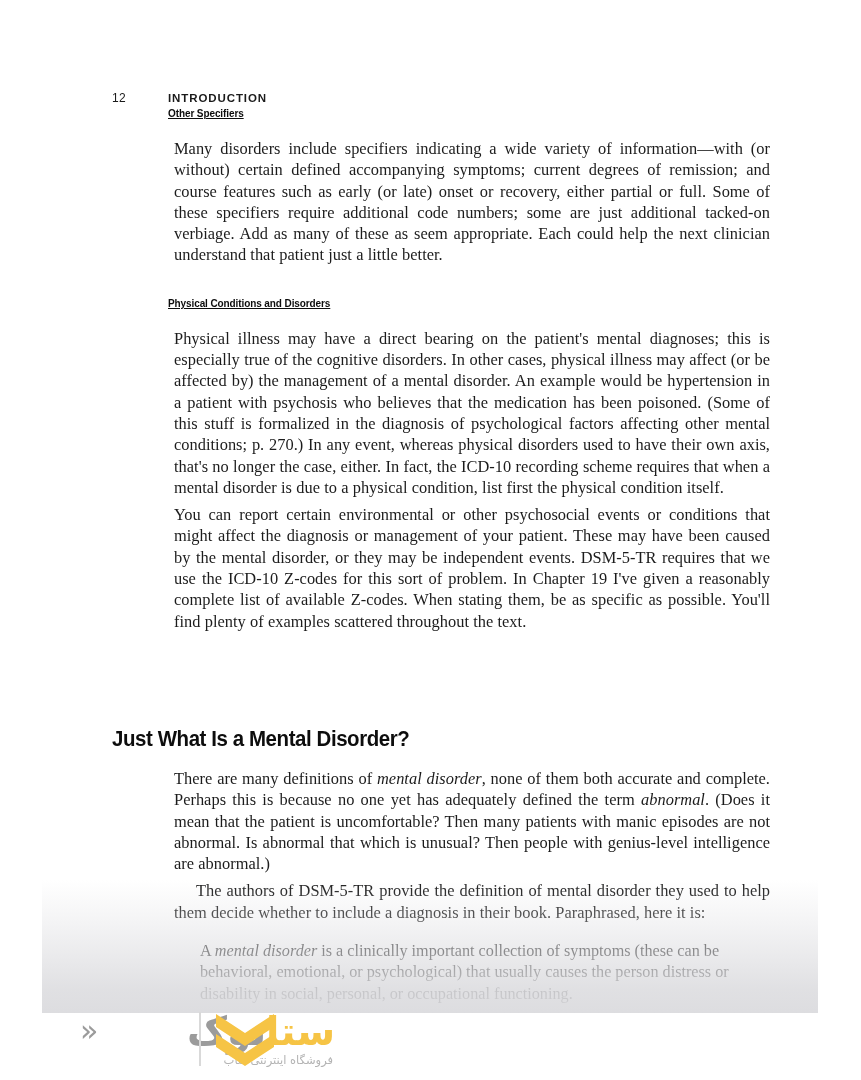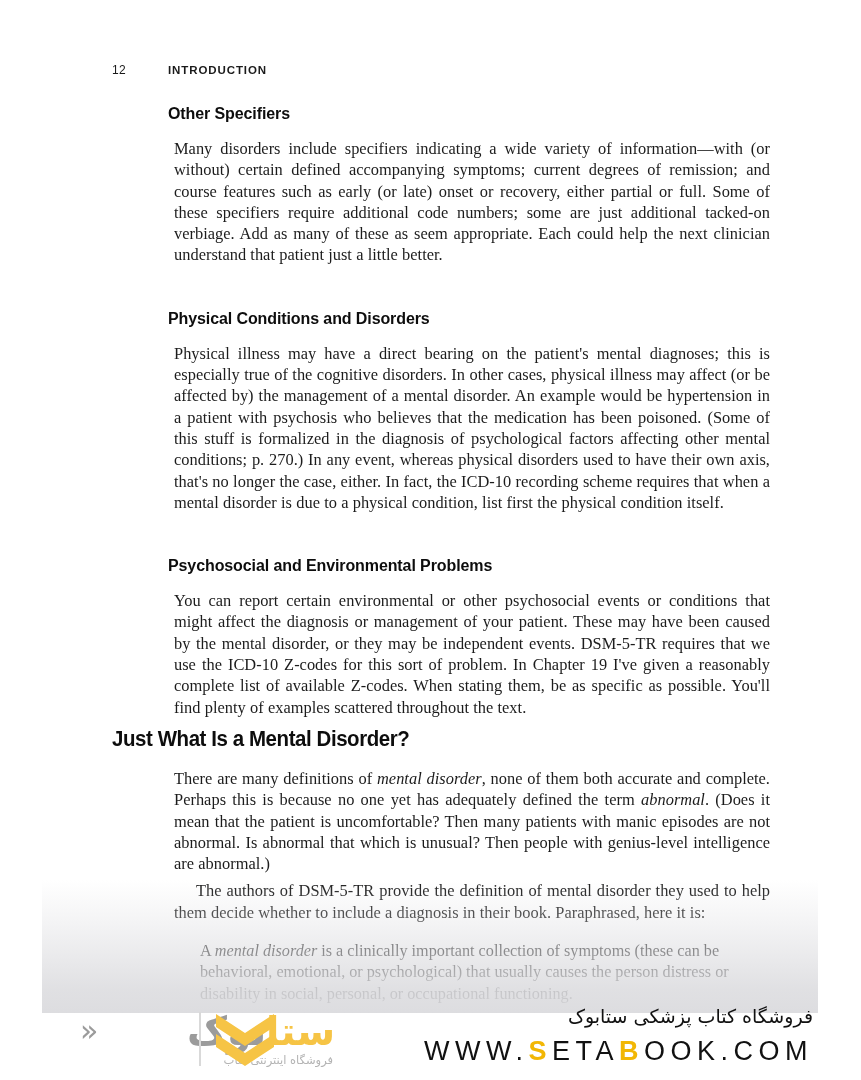--- a/index.html
+++ b/index.html
@@ -13,21 +13,21 @@
     height: 1080px;
     background: #ffffff;
     overflow: hidden;
     font-family: "Liberation Serif", "DejaVu Serif", serif;
     color: #1a1a1a;
   }
 
   
   .running-head {
     position: absolute;
-    top: 62px;
+    top: 90px;
     left: 112px;
     width: 680px;
     height: 16px;
     font-family: "Liberation Sans", "DejaVu Sans", sans-serif;
     font-size: 11.5px;
     font-weight: bold;
     letter-spacing: 0.9px;
     color: #1a1a1a;
     line-height: 16px;
   }
@@ -48,29 +48,30 @@
   
   .column {
     position: absolute;
     left: 168px;
     top: 104px;
     width: 608px;
   }
 
   h3.sub-head {
     font-family: "Liberation Sans", "DejaVu Sans", sans-serif;
-    font-size: 16px;
+    font-size: 10px;
     font-weight: bold;
     letter-spacing: -0.1px;
     color: #0d0d0d;
     margin: 0 0 14px 0;
     line-height: 20px;
+    text-decoration: underline;
   }
   .block + h3.sub-head {
-    margin-top: 43px;
+    margin-top: 28px;
   }
 
   p.body {
     margin: 6px;
     font-size: 16.4px;
     line-height: 21.3px;
     text-align: justify;
     text-justify: inter-word;
     color: #1c1c1c;
     letter-spacing: 0.02px;
@@ -244,21 +245,20 @@
     <div class="block">
       <h3 class="sub-head">Other Specifiers</h3>
       <p class="body">Many disorders include specifiers indicating a wide variety of information—with (or without) certain defined accompanying symptoms; current degrees of remission; and course features such as early (or late) onset or recovery, either partial or full. Some of these specifiers require additional code numbers; some are just additional tacked-on verbiage. Add as many of these as seem appropriate. Each could help the next clinician understand that patient just a little better.</p>
     </div>
 
     <h3 class="sub-head">Physical Conditions and Disorders</h3>
     <div class="block">
       <p class="body">Physical illness may have a direct bearing on the patient's mental diagnoses; this is especially true of the cognitive disorders. In other cases, physical illness may affect (or be affected by) the management of a mental disorder. An example would be hypertension in a patient with psychosis who believes that the medication has been poisoned. (Some of this stuff is formalized in the diagnosis of psychological factors affecting other mental conditions; p. 270.) In any event, whereas physical disorders used to have their own axis, that's no longer the case, either. In fact, the ICD-10 recording scheme requires that when a mental disorder is due to a physical condition, list first the physical condition itself.</p>
     </div>
 
-    <h3 class="sub-head">Psychosocial and Environmental Problems</h3>
     <div class="block">
       <p class="body">You can report certain environmental or other psychosocial events or conditions that might affect the diagnosis or management of your patient. These may have been caused by the mental disorder, or they may be independent events. DSM-5-TR requires that we use the ICD-10 Z-codes for this sort of problem. In Chapter 19 I've given a reasonably complete list of available Z-codes. When stating them, be as specific as possible. You'll find plenty of examples scattered throughout the text.</p>
     </div>
 
   </div>
 
   <h2 class="main-head">Just What Is a Mental Disorder?</h2>
 
   <div class="column-lower">
     <p class="body"><span>There are many definitions of </span><i>mental disorder</i><span>, none of them both accurate and complete. Perhaps this is because no one yet has adequately defined the term </span><i>abnormal</i><span>. (Does it mean that the patient is uncomfortable? Then many patients with manic episodes are not abnormal. Is abnormal that which is unusual? Then people with genius-level intelligence are abnormal.)</span></p>
@@ -279,20 +279,16 @@
       <div class="tagline">فروشگاه اینترنتی کتاب</div>
       <div class="divider"></div>
       <div class="chevron-mark">
         <svg viewBox="0 0 58 56" width="58" height="56" aria-hidden="true">
           <polygon points="0,2 29,21 58,2 58,15 29,34 0,15" fill="#f6c445"></polygon>
           <polygon points="0,22 29,41 58,22 58,35 29,54 0,35" fill="#f6c445"></polygon>
         </svg>
       </div>
     </div>
 
-    <div class="site-text">
-      <div class="fa-line">فروشگاه کتاب پزشکی ستابوک</div>
-      <div class="url-line"><span>WWW.</span><span class="hl">S</span><span>ETA</span><span class="hl">B</span><span>OOK.COM</span></div>
-    </div>
 
   </div>
 
 </div>
 
 </body></html>

